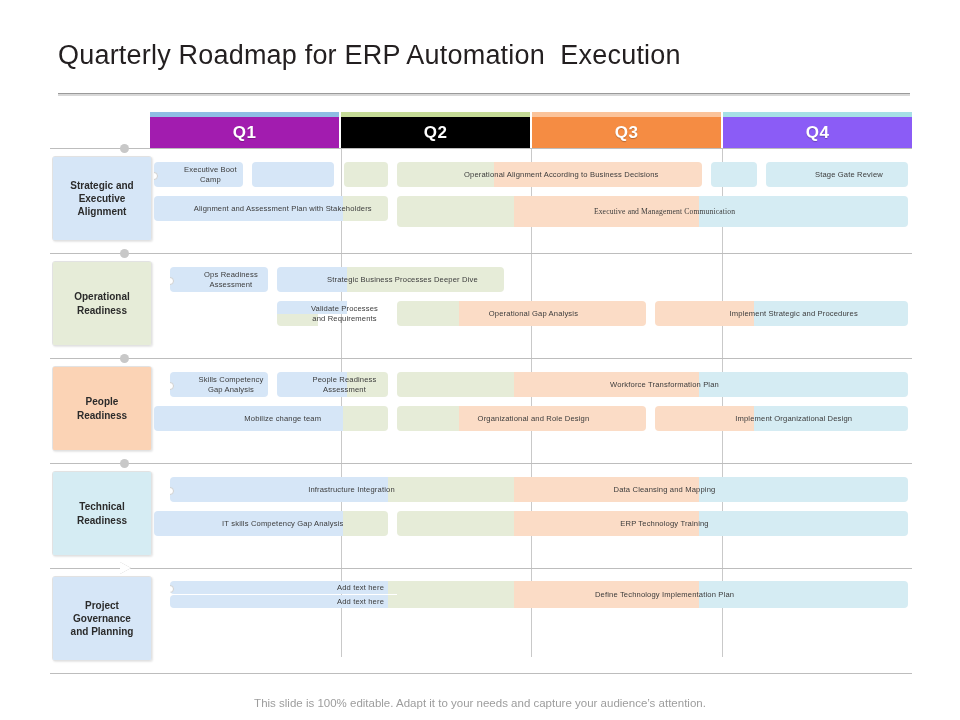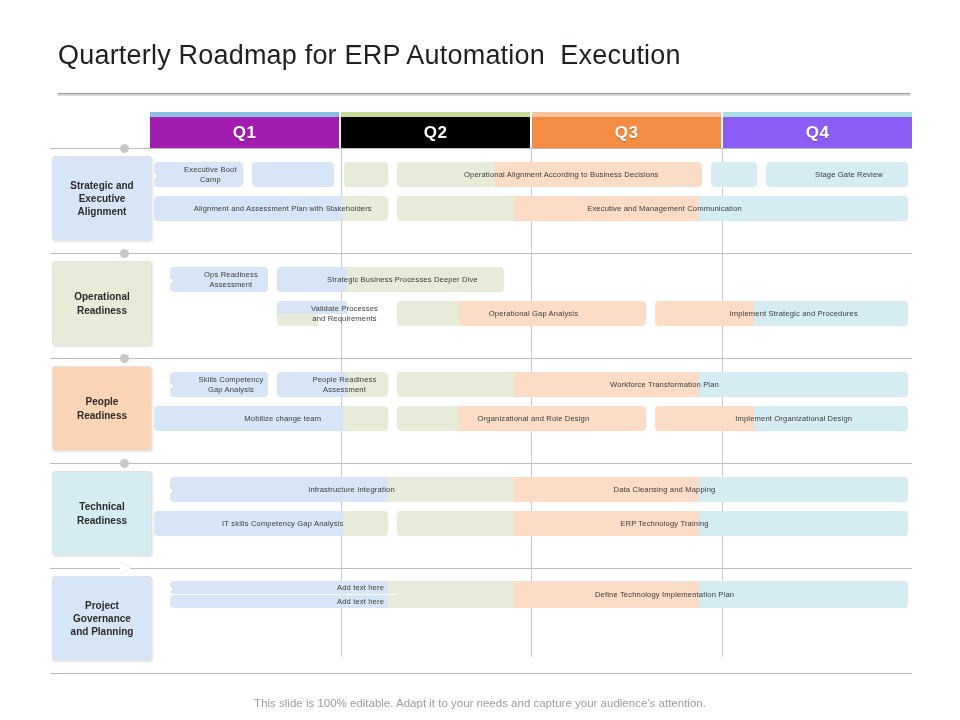--- a/index.html
+++ b/index.html
@@ -135,21 +135,21 @@
           </div>
           <div class="bar" style="left: 80.8%; width: 18.7%; top: 14px; height: 25px;">
             <div class="seg" style="width: 100%; background: rgb(213, 236, 243);"></div>
             <div class="barlbl">Stage Gate Review</div>
           </div>
           <div class="bar" style="left: 0.5%; width: 30.7%; top: 48px; height: 25px;">
             <div class="seg" style="width: 81%; background: rgb(214, 230, 247);"></div>
             <div class="seg" style="width: 19%; background: rgb(230, 236, 216);"></div>
             <div class="barlbl">Alignment and Assessment Plan with Stakeholders</div>
           </div>
-          <div class="bar" style="left: 32.4%; width: 67.1%; top: 48px; height: 25px;">
+          <div class="bar" style="left: 32.4%; width: 67.1%; top: 48px; height: 31px; font-family: Liberation Serif, serif;">
             <div class="seg" style="width: 23%; background: rgb(230, 236, 216);"></div>
             <div class="seg" style="width: 36%; background: rgb(251, 220, 198);"></div>
             <div class="seg" style="width: 41%; background: rgb(213, 236, 243);"></div>
             <div class="barlbl">Executive and Management Communication</div>
           </div>
         </div>
       </div>
       <div class="rowgrp" style="top: 141px; height: 105px;">
         <div class="rowsep"></div>
         <div class="sepdot" style="left: 70px; background: rgb(200, 200, 200);"></div>

